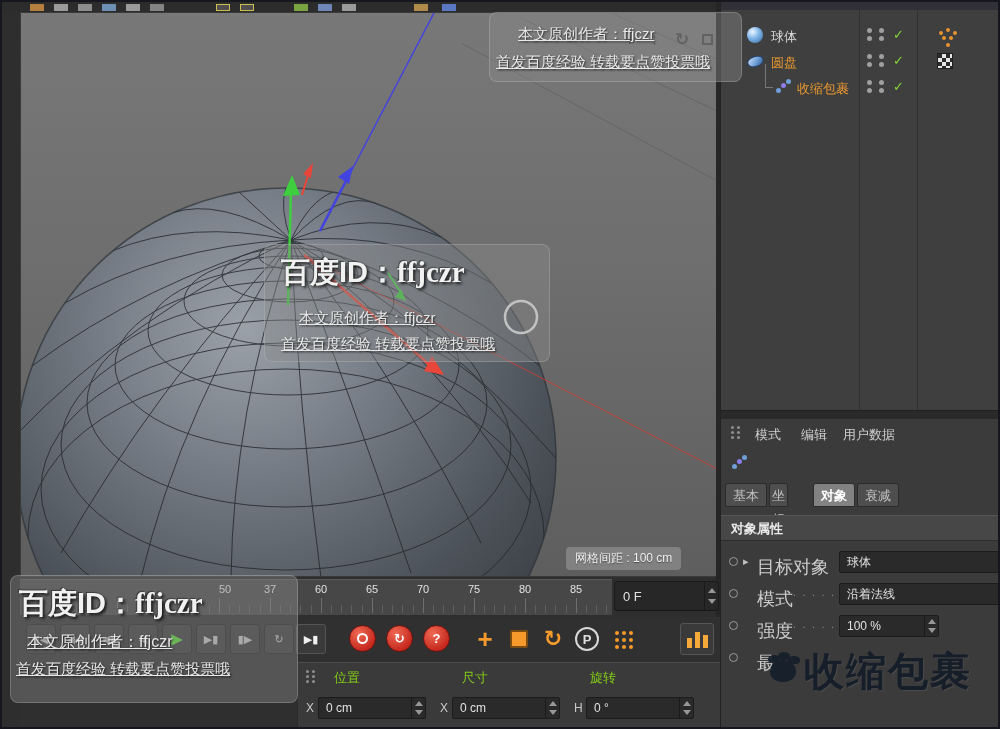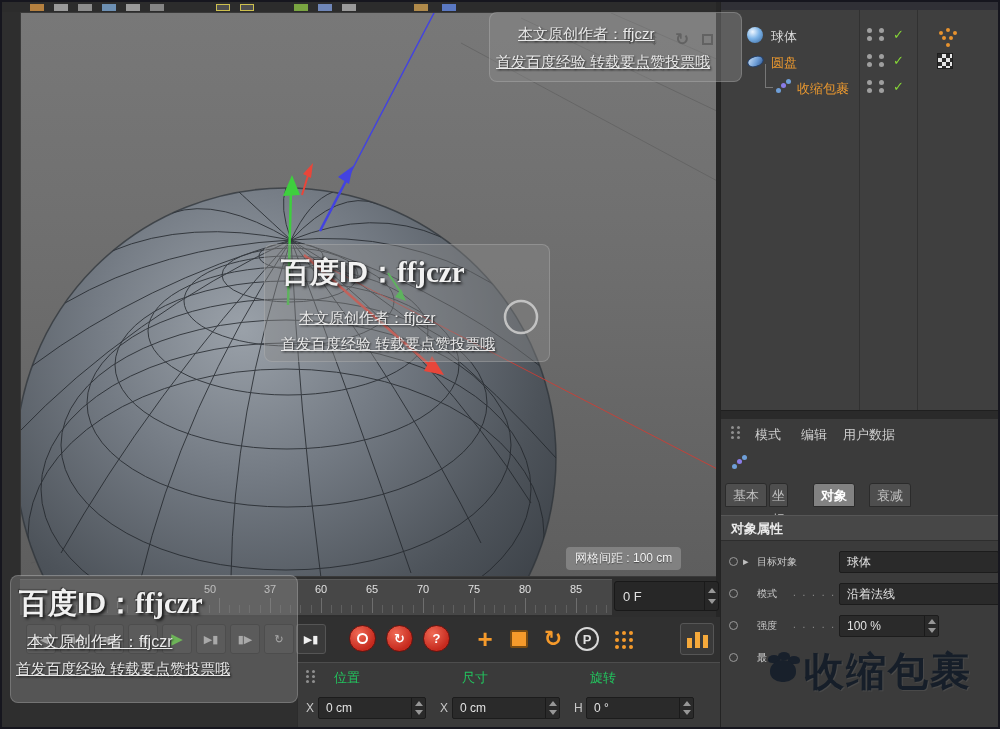--- a/index.html
+++ b/index.html
@@ -68,21 +68,21 @@
   .grip i{display:block;width:3px;height:3px;border-radius:50%;background:#8f8f8f;
     box-shadow:6px 0 0 #8f8f8f,0 5px 0 #8f8f8f,6px 5px 0 #8f8f8f,0 10px 0 #8f8f8f,6px 10px 0 #8f8f8f;}
   .tab{position:absolute;top:0;height:24px;line-height:24px;text-align:center;font-size:13px;
     background:#4e4e4e;color:#c0c0c0;border:1px solid #2b2b2b;border-radius:3px 3px 0 0;}
   .tab.sel{background:#828282;color:#ffffff;font-weight:bold;}
   .section-hd{position:absolute;left:0;width:282px;height:26px;background:#474747;
     border-top:1px solid #565656;border-bottom:1px solid #2d2d2d;
     color:#eaeaea;font-weight:bold;font-size:13px;line-height:26px;padding-left:10px;}
   .prop-row{position:absolute;left:0;width:282px;height:26px;}
   .anim-dot{position:absolute;left:8px;top:8px;width:9px;height:9px;border:1.5px solid #9a9a9a;border-radius:50%;}
-  .prop-label{position:absolute;left:36px;top:6px;font-size:10px;color:#cccccc;white-space:nowrap;}
+  .prop-label{position:absolute;left:36px;top:6px;font-size:18px;color:#cccccc;white-space:nowrap;}
   .leader{color:#8f8f8f;font-size:10px;letter-spacing:2px;}
   .field{position:absolute;display:flex;align-items:center;height:22px;background:#2a2a2a;
     border:1px solid #1c1c1c;border-radius:2px;color:#e2e2e2;font-size:12px;}
   .field .val{padding-left:7px;flex:1;white-space:nowrap;overflow:hidden;}
   .stepper{width:14px;align-self:stretch;border-left:1px solid #1a1a1a;display:flex;flex-direction:column;
     align-items:center;justify-content:space-evenly;}
   .tri-up{width:0;height:0;border-left:4px solid transparent;border-right:4px solid transparent;border-bottom:5px solid #979797;}
   .tri-dn{width:0;height:0;border-left:4px solid transparent;border-right:4px solid transparent;border-top:5px solid #979797;}
   .dd-arrow{color:#aaaaaa;font-size:10px;padding-right:6px;}
 
@@ -113,21 +113,21 @@
   .o-dots{width:4px;height:4px;border-radius:50%;background:#f59a2b;
     box-shadow:7px 0 0 #f59a2b,14px 0 0 #f59a2b,0 7px 0 #f59a2b,7px 7px 0 #f59a2b,14px 7px 0 #f59a2b,0 14px 0 #f59a2b,7px 14px 0 #f59a2b,14px 14px 0 #f59a2b;
     margin:-12px 0 0 -12px;}
   .bars-btn{position:absolute;top:6px;width:34px;height:32px;background:#3a3a3a;border:1px solid #565656;border-radius:3px;
     display:flex;align-items:flex-end;justify-content:center;gap:3px;padding-bottom:6px;}
   .bar{width:5px;background:#f5a93b;}
 
   
   .coords{left:295px;top:660px;width:423px;height:69px;background:#3a3a3a;
     border-left:1px solid #2c2c2c;border-top:1px solid #4d4d4d;}
-  .coord-hd{position:absolute;top:6px;font-size:13px;color:#22c55e;text-align:right;}
+  .coord-hd{position:absolute;top:6px;font-size:13px;color:#84cc16;text-align:right;}
   .axis-lb{position:absolute;top:38px;font-size:12px;color:#c8c8c8;}
 
   .top-toolbar{left:0;top:0;width:1000px;height:10px;background:#2c2c2c;overflow:hidden;}
   .frag{position:absolute;top:2px;height:7px;width:14px;}
 </style>
 </head>
 <body>
 
 <div class="app">
 
@@ -290,21 +290,21 @@
       <span class="menu-item" style="left:122px">用户数据</span>
 
       <div class="abs icon-wrap" style="left:10px;top:36px">
           <div class="d1"></div>
         </div>
 
       <div class="abs" style="left:0;top:64px;width:282px;height:24px">
         <div class="tab" style="left:4px;width:42px">基本</div>
         <div class="tab" style="left:48px;width:19px">坐标</div>
         <div class="tab sel" style="left:92px;width:42px">对象</div>
-        <div class="tab" style="left:148px;width:42px">衰减</div>
+        <div class="tab" style="left:136px;width:42px">衰减</div>
       </div>
 
       <div class="section-hd" style="top:96px">对象属性</div>
 
       <div class="prop-row" style="top:130px">
         <div class="anim-dot"></div>
         <span class="abs" style="left:22px;top:6px;color:#c0c0c0;font-size:11px">▸</span>
         <span class="prop-label">目标对象</span>
         <div class="field" style="left:118px;top:2px;width:160px">
           <span class="val">球体</span>
@@ -339,21 +339,21 @@
         <span class="prop-label">最</span>
       </div>
     </div>
   </div>
 
   <div class="abs" style="left:714px;top:0;width:4px;height:729px;background:#262626"></div>
 
   <div class="abs ruler">
     <div class="tick-minor"></div>
     <div class="tick-major"></div>
-    <span class="num" style="left:170px">50</span>
+    <span class="num" style="left:185px">50</span>
     <span class="num" style="left:230px">37</span>
     <span class="num" style="left:281px">60</span>
     <span class="num" style="left:332px">65</span>
     <span class="num" style="left:383px">70</span>
     <span class="num" style="left:434px">75</span>
     <span class="num" style="left:485px">80</span>
     <span class="num" style="left:536px">85</span>
     <span class="num" style="left:587px">90</span>
   </div>
 

